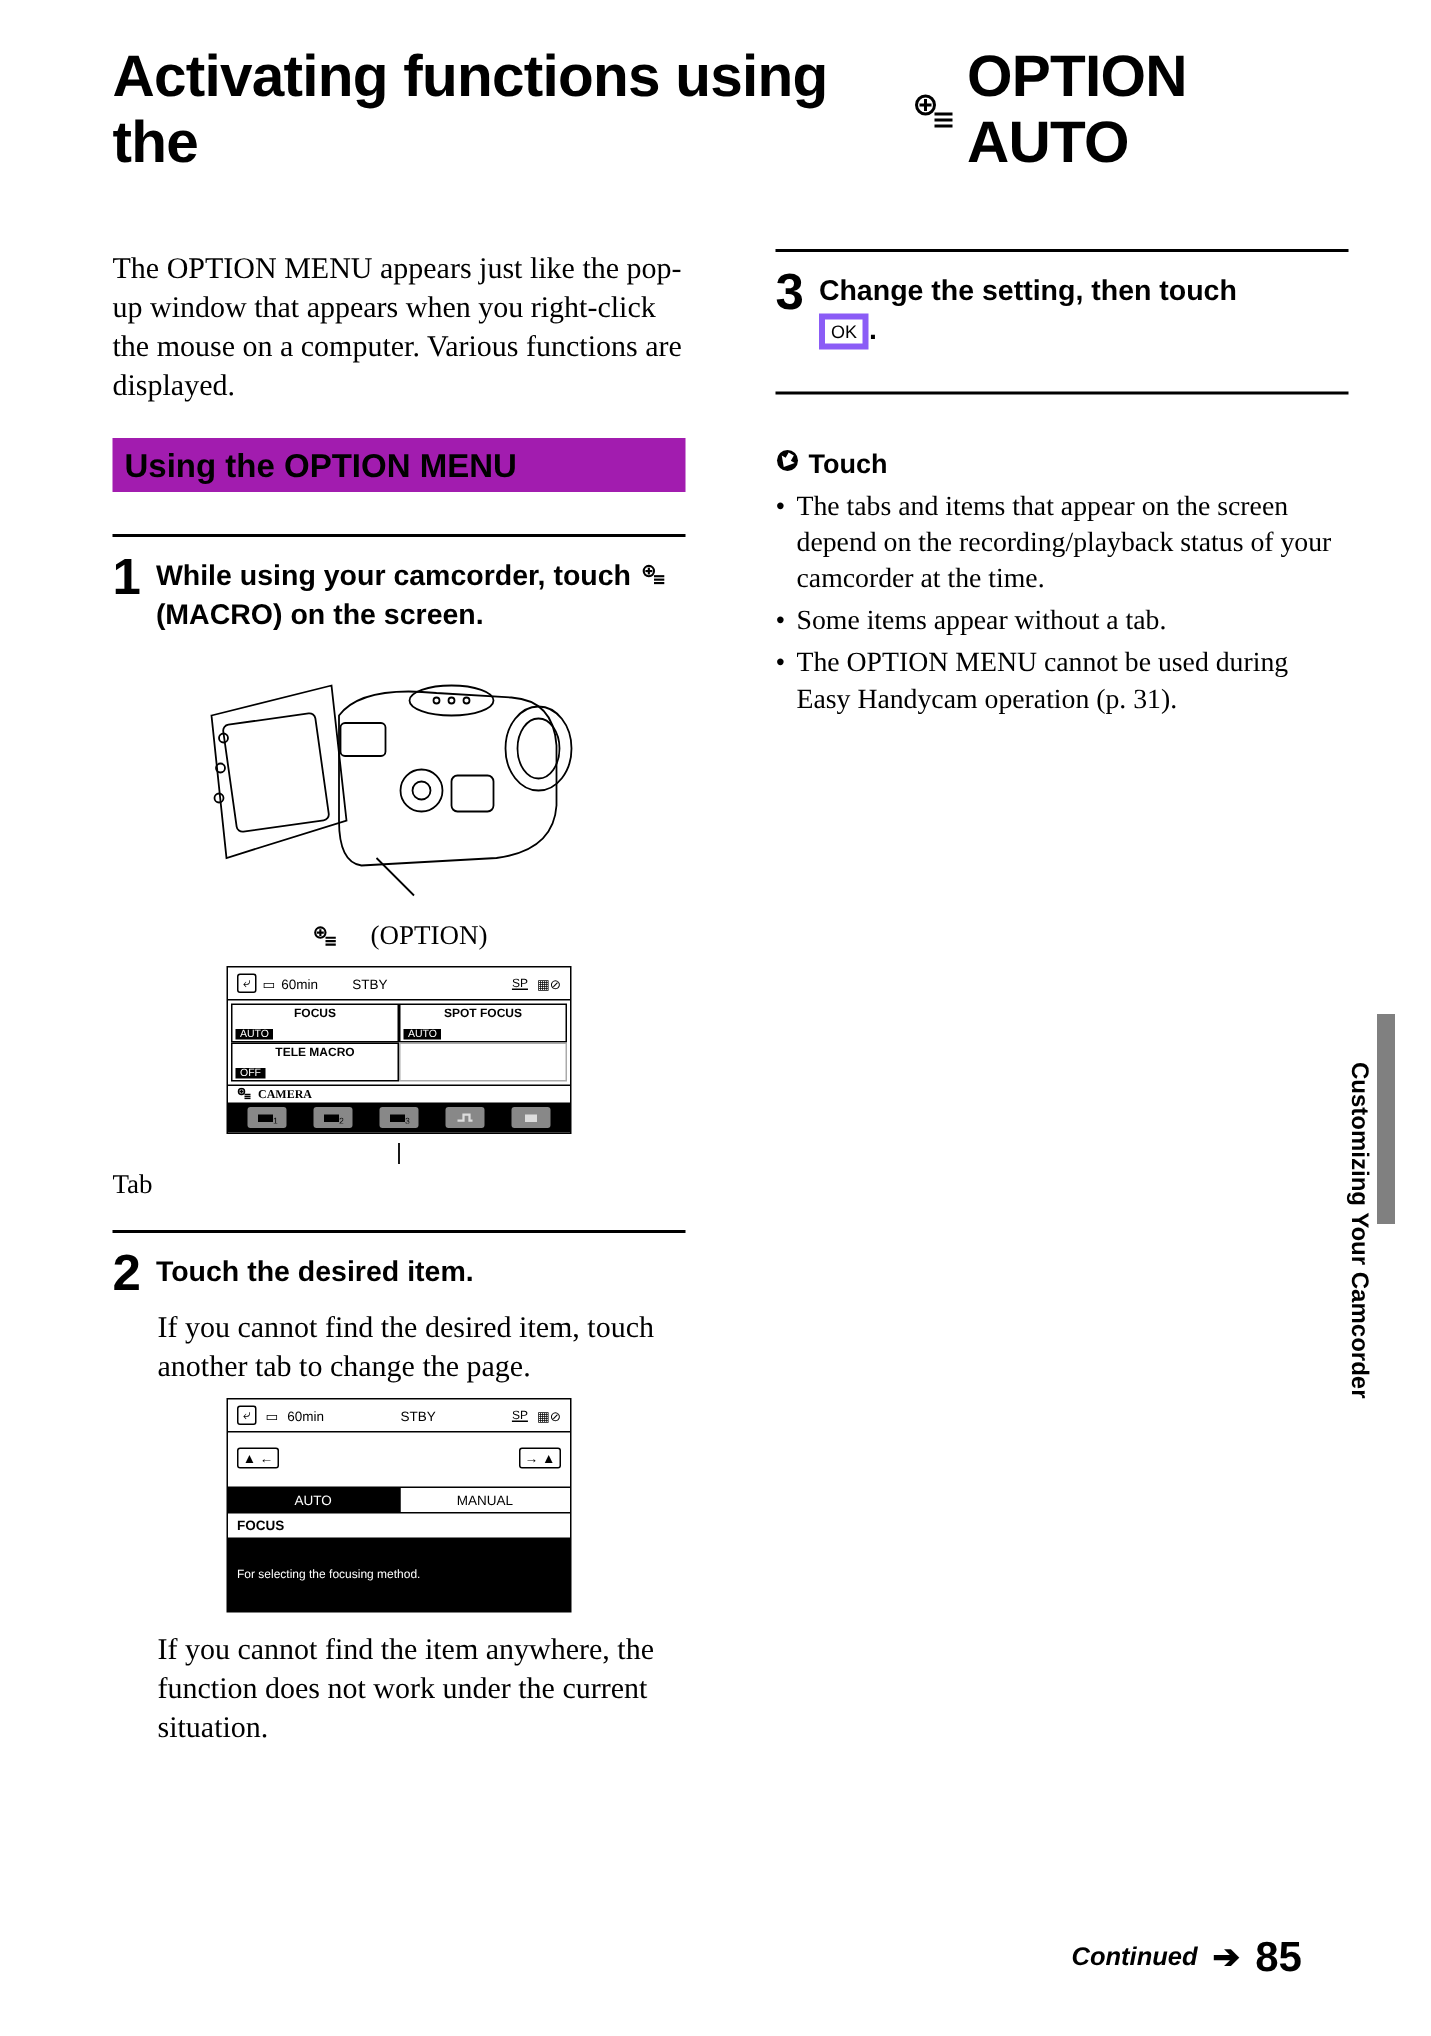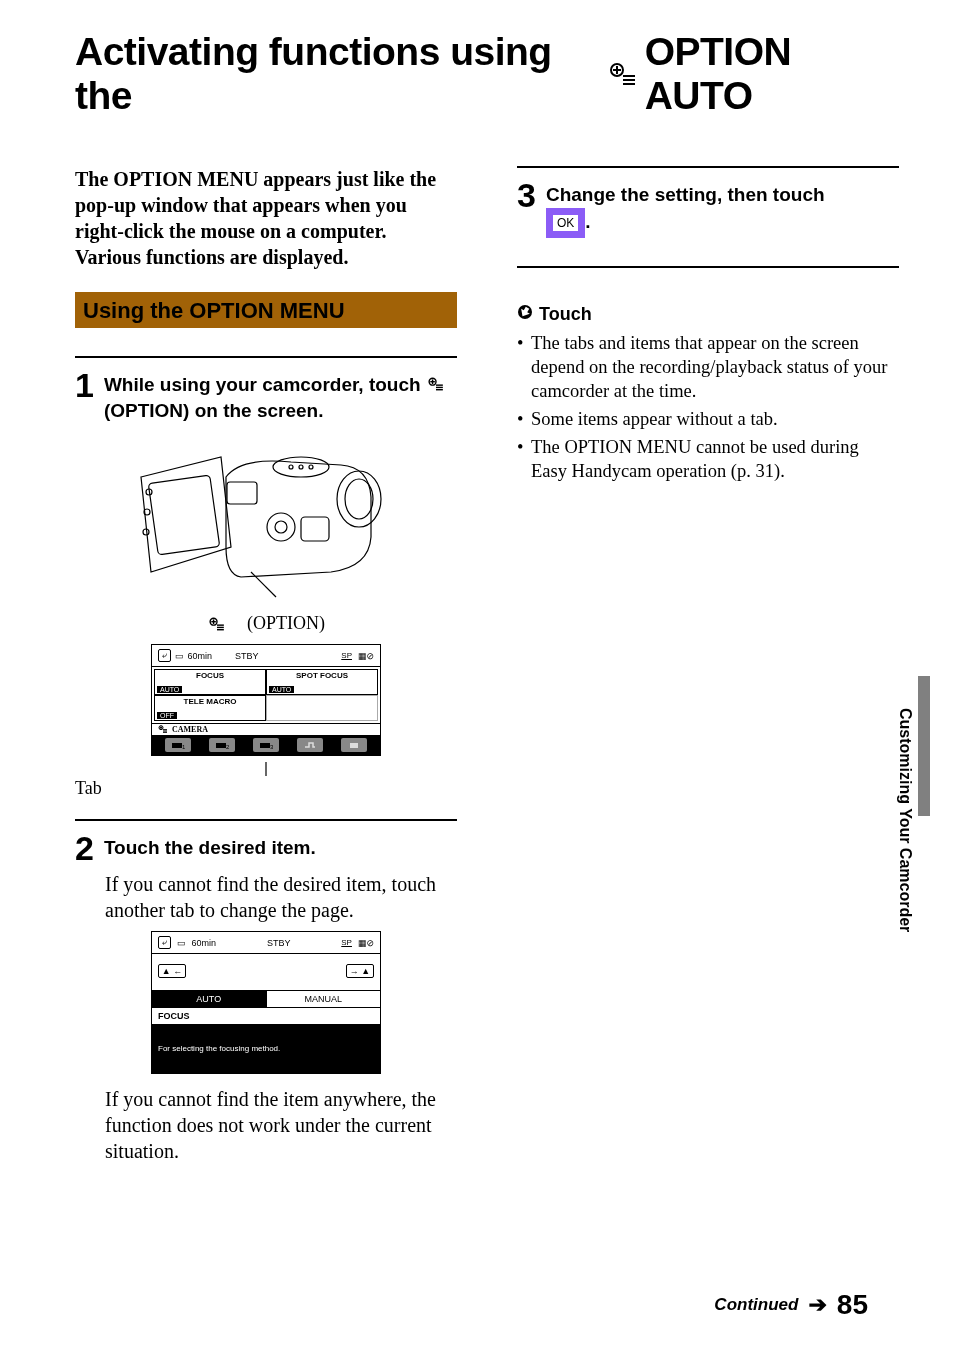--- a/index.html
+++ b/index.html
@@ -30,24 +30,23 @@
   }
   .columns {
     display: flex;
     gap: 60px;
   }
   .col { flex: 1; }
   .intro-text {
     font-size: 20px;
     line-height: 1.3;
     margin-bottom: 22px;
-    font-weight: bold;
   }
   .section-header {
-    background: #a16207;
+    background: #a21caf;
     font-family: Arial, Helvetica, sans-serif;
     font-weight: 700;
     font-size: 22px;
     padding: 6px 8px 4px 8px;
     margin-bottom: 28px;
   }
   .step-block {
     border-top: 2px solid #000;
     padding-top: 14px;
     margin-bottom: 20px;
@@ -71,21 +70,21 @@
     line-height: 1.35;
   }
   .step-body {
     font-size: 20px;
     line-height: 1.3;
     margin-left: 30px;
     margin-top: 6px;
   }
   .ok-box {
     display: inline-block;
-    border: 7px solid #8b5cf6;
+    border: 4px solid #8b5cf6;
     font-family: Arial, sans-serif;
     font-size: 12px;
     padding: 0 4px;
     vertical-align: 1px;
     font-weight: 400;
   }
   .camcorder-illus {
     margin: 14px auto 6px auto;
     display: block;
   }
@@ -223,21 +222,21 @@
           <span class="option-icon-inline">
             <svg width="16" height="14" viewBox="0 0 28 24">
               <circle cx="8" cy="8" r="6" fill="none" stroke="#000" stroke-width="2.5"></circle>
               <line x1="8" y1="4" x2="8" y2="12" stroke="#000" stroke-width="2.5"></line>
               <line x1="4" y1="8" x2="12" y2="8" stroke="#000" stroke-width="2.5"></line>
               <line x1="14" y1="14" x2="26" y2="14" stroke="#000" stroke-width="2.5"></line>
               <line x1="14" y1="18" x2="26" y2="18" stroke="#000" stroke-width="2.5"></line>
               <line x1="14" y1="22" x2="26" y2="22" stroke="#000" stroke-width="2.5"></line>
             </svg>
           </span>
-          <span>(OPTION) on the screen.</span>
+          <span>(MACRO) on the screen.</span>
         </div>
       </div>
 
       <svg class="camcorder-illus" width="270" height="170" viewBox="0 0 270 170">
         <g fill="none" stroke="#000" stroke-width="1.2">
 
           <path d="M10 40 L90 20 L100 110 L20 135 Z"></path>
           <rect x="22" y="42" width="62" height="72" rx="4" transform="rotate(-8 53 78)"></rect>
           <circle cx="18" cy="55" r="3"></circle>
             <circle cx="16" cy="75" r="3"></circle>

